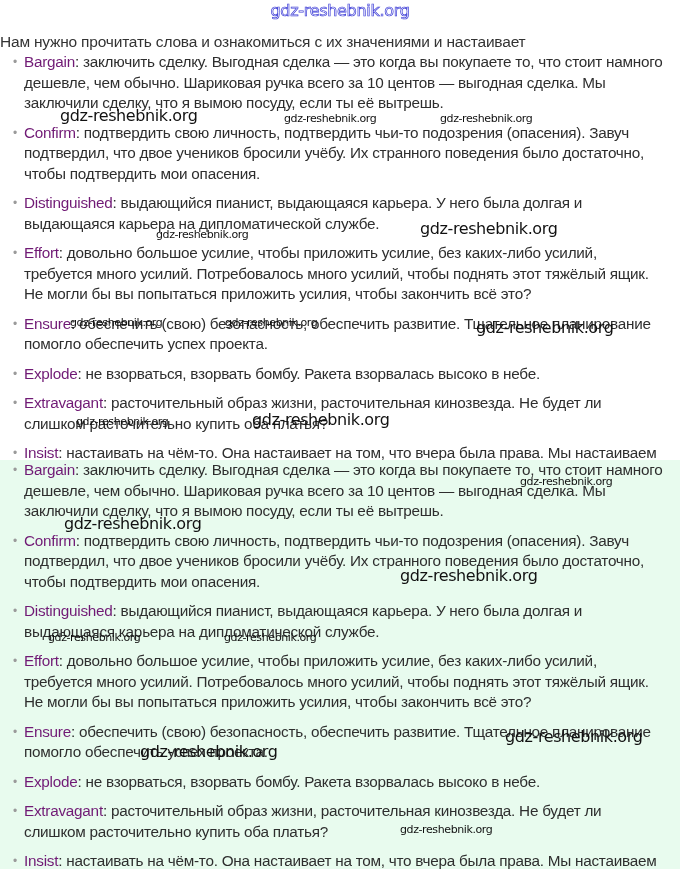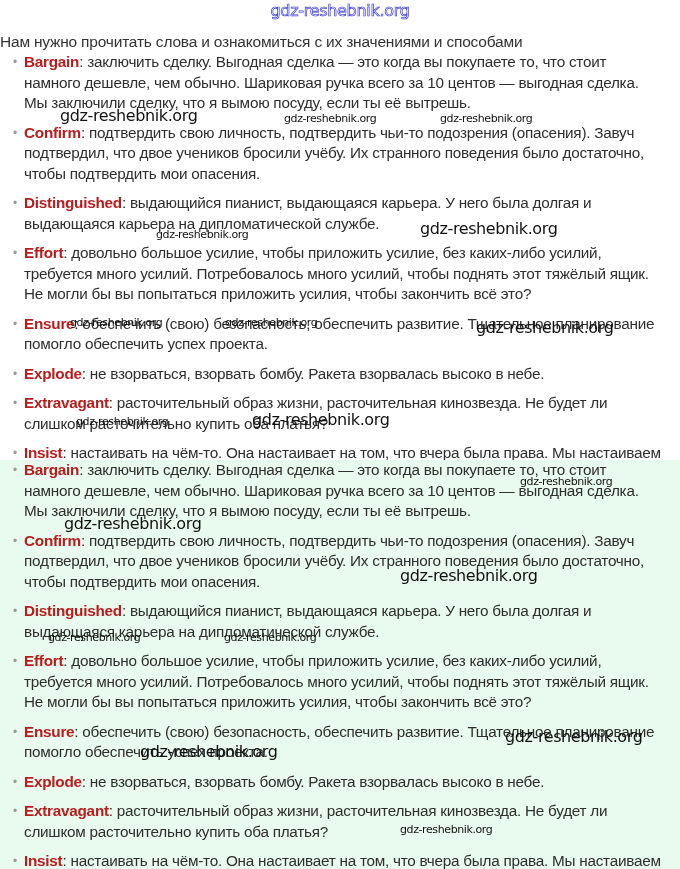--- a/index.html
+++ b/index.html
@@ -22,33 +22,33 @@
     .section.white { top: 52px; height: 408px; background: #ffffff; }
     .section.green { top: 460px; height: 409px; background: #e8fbee; }
     ul.items { list-style: none; margin: 0; padding: 0 0 0 14px; }
     ul.items li {
       position: relative; padding-left: 10px; font-size: 15.3px; line-height: 20.5px;
       letter-spacing: -0.25px; color: #2e2e2e; margin-bottom: 9px; width: 640px;
     }
     ul.items li .bullet {
       position: absolute; left: -1px; top: 0; color: #9a9a9a; font-size: 12px;
     }
-    ul.items li .term { font-weight: bold; color: #b91c1c; }
+    ul.items li .term { font-weight: normal; color: #701a75; }
     .wm {
       position: absolute; color: #111; font-family: "DejaVu Sans", sans-serif;
       letter-spacing: -0.4px; white-space: nowrap; pointer-events: none;
     }
     .wm.big { font-size: 16px; }
     .wm.small { font-size: 11px; }
   </style>
 </head>
 <body>
 
 <div class="top-wm">gdz-reshebnik.org</div>
-<div class="intro">Нам нужно прочитать слова и ознакомиться с их значениями и способами</div>
+<div class="intro">Нам нужно прочитать слова и ознакомиться с их значениями и настаивает</div>
 
 <div class="section white">
   <ul class="items">
     <li><span class="bullet">•</span><span class="term">Bargain</span><span>: заключить сделку. Выгодная сделка — это когда вы покупаете то, что стоит намного дешевле, чем обычно. Шариковая ручка всего за 10 центов — выгодная сделка. Мы заключили сделку, что я вымою посуду, если ты её вытрешь.</span></li>
     <li><span class="bullet">•</span><span class="term">Confirm</span><span>: подтвердить свою личность, подтвердить чьи-то подозрения (опасения). Завуч подтвердил, что двое учеников бросили учёбу. Их странного поведения было достаточно, чтобы подтвердить мои опасения.</span></li>
     <li><span class="bullet">•</span><span class="term">Distinguished</span><span>: выдающийся пианист, выдающаяся карьера. У него была долгая и выдающаяся карьера на дипломатической службе.</span></li>
     <li><span class="bullet">•</span><span class="term">Effort</span><span>: довольно большое усилие, чтобы приложить усилие, без каких-либо усилий, требуется много усилий. Потребовалось много усилий, чтобы поднять этот тяжёлый ящик. Не могли бы вы попытаться приложить усилия, чтобы закончить всё это?</span></li>
     <li><span class="bullet">•</span><span class="term">Ensure</span><span>: обеспечить (свою) безопасность, обеспечить развитие. Тщательное планирование помогло обеспечить успех проекта.</span></li>
     <li><span class="bullet">•</span><span class="term">Explode</span><span>: не взорваться, взорвать бомбу. Ракета взорвалась высоко в небе.</span></li>
     <li><span class="bullet">•</span><span class="term">Extravagant</span><span>: расточительный образ жизни, расточительная кинозвезда. Не будет ли слишком расточительно купить оба платья?</span></li>

